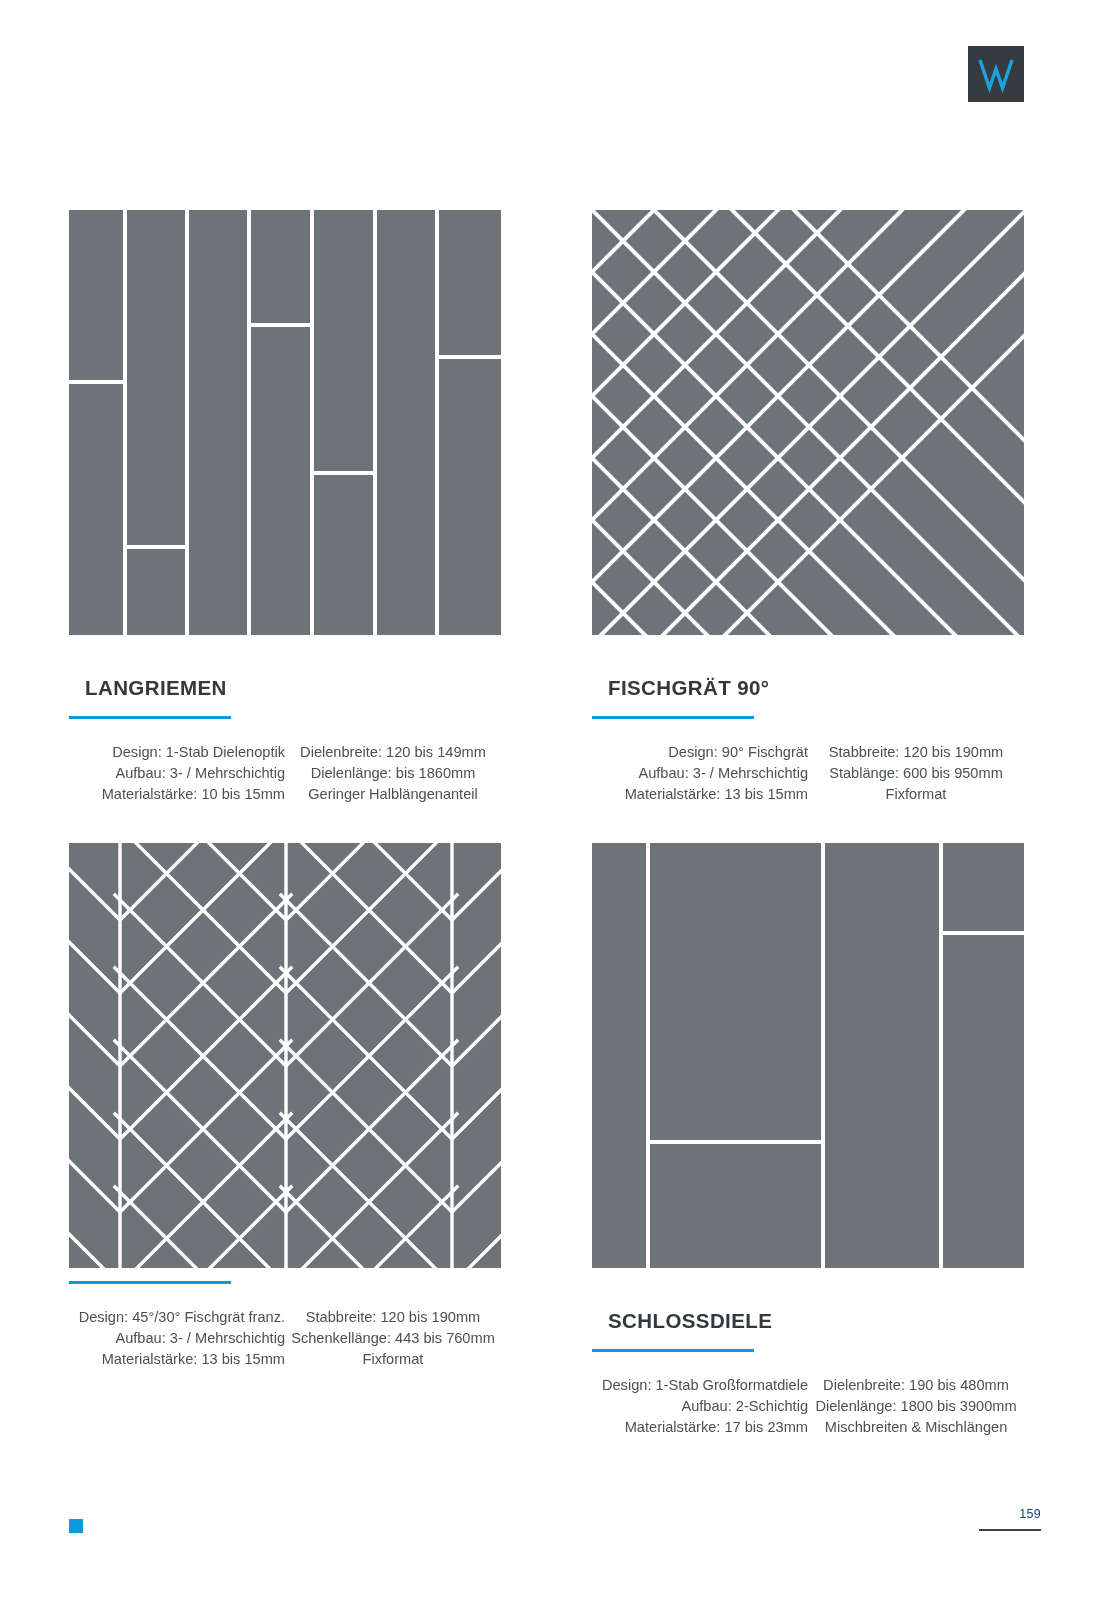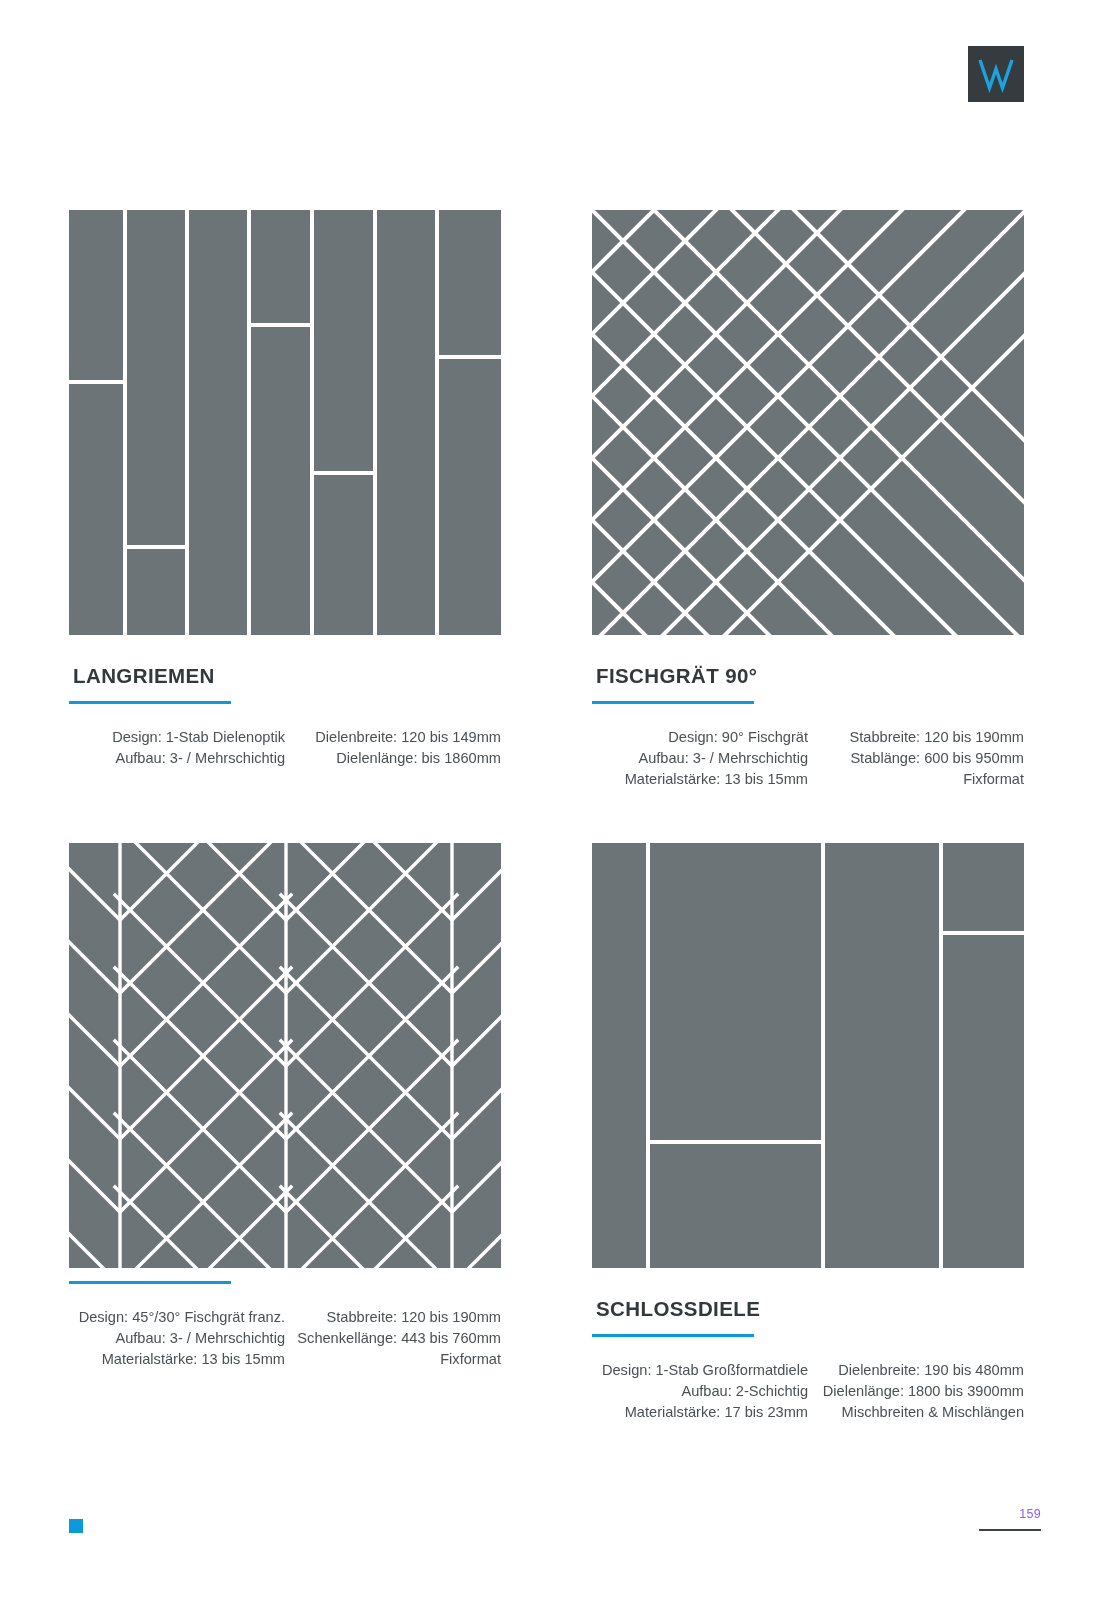--- a/index.html
+++ b/index.html
@@ -47,21 +47,21 @@
     width: 432px;
     height: 425px;
     background: #6d7478;
     overflow: hidden;
   }
   .swatch svg { display: block; width: 432px; height: 425px; }
 
   
   .caption { width: 432px; }
   .pattern-title {
-    margin: 4px;
+    margin: 16px;
     padding-top: 26px;
     font-size: 20.5px;
     font-weight: bold;
     letter-spacing: 0.4px;
     color: #33383b;
     line-height: 1.1;
   }
   .accent-rule {
     margin-top: 13px;
     width: 162px;
@@ -74,39 +74,39 @@
     border-collapse: collapse;
   }
   .spec-table td {
     font-size: 14.6px;
     line-height: 21px;
     color: #4a5053;
     padding: 0;
     white-space: nowrap;
   }
   .spec-table td.left  { text-align: right;  width: 50%; }
-  .spec-table td.right { text-align: right; width: 50%; }
+  .spec-table td.right { text-align: center; width: 50%; }
 
   
   .footer-mark {
     position: absolute;
     left: 69px;
     top: 1519px;
     width: 14px;
     height: 14px;
     background: #0d9ada;
   }
   .page-number {
     position: absolute;
     right: 69px;
     top: 1507px;
     width: 62px;
     text-align: right;
     font-size: 12.5px;
-    color: #8b5cf6;
+    color: #0c4a6e;
     letter-spacing: 0.3px;
   }
   .page-rule {
     position: absolute;
     right: 69px;
     top: 1529px;
     width: 62px;
     height: 1.6px;
     background: #3c4144;
   }
@@ -148,20 +148,24 @@
       <div class="accent-rule"></div>
       <table class="spec-table">
         <tbody>
             <tr>
           <td class="left">Design: 1-Stab Dielenoptik</td>
           <td class="right">Dielenbreite: 120 bis 149mm</td>
         </tr>
         <tr>
           <td class="left">Aufbau: 3- / Mehrschichtig</td>
           <td class="right">Dielenlänge: bis 1860mm</td>
+        </tr>
+        <tr>
+          <td class="left">Materialstärke: 10 bis 15mm</td>
+          <td class="right">Geringer Halblängenanteil</td>
         </tr>
       </tbody>
         </table>
     </div>
   </div>
 
   <div class="panel col-r row-t">
     <div class="swatch">
       <svg viewBox="0 0 432 425" preserveAspectRatio="none" aria-hidden="true">
         <rect x="0" y="0" width="432" height="425" fill="#6d7478"></rect>

